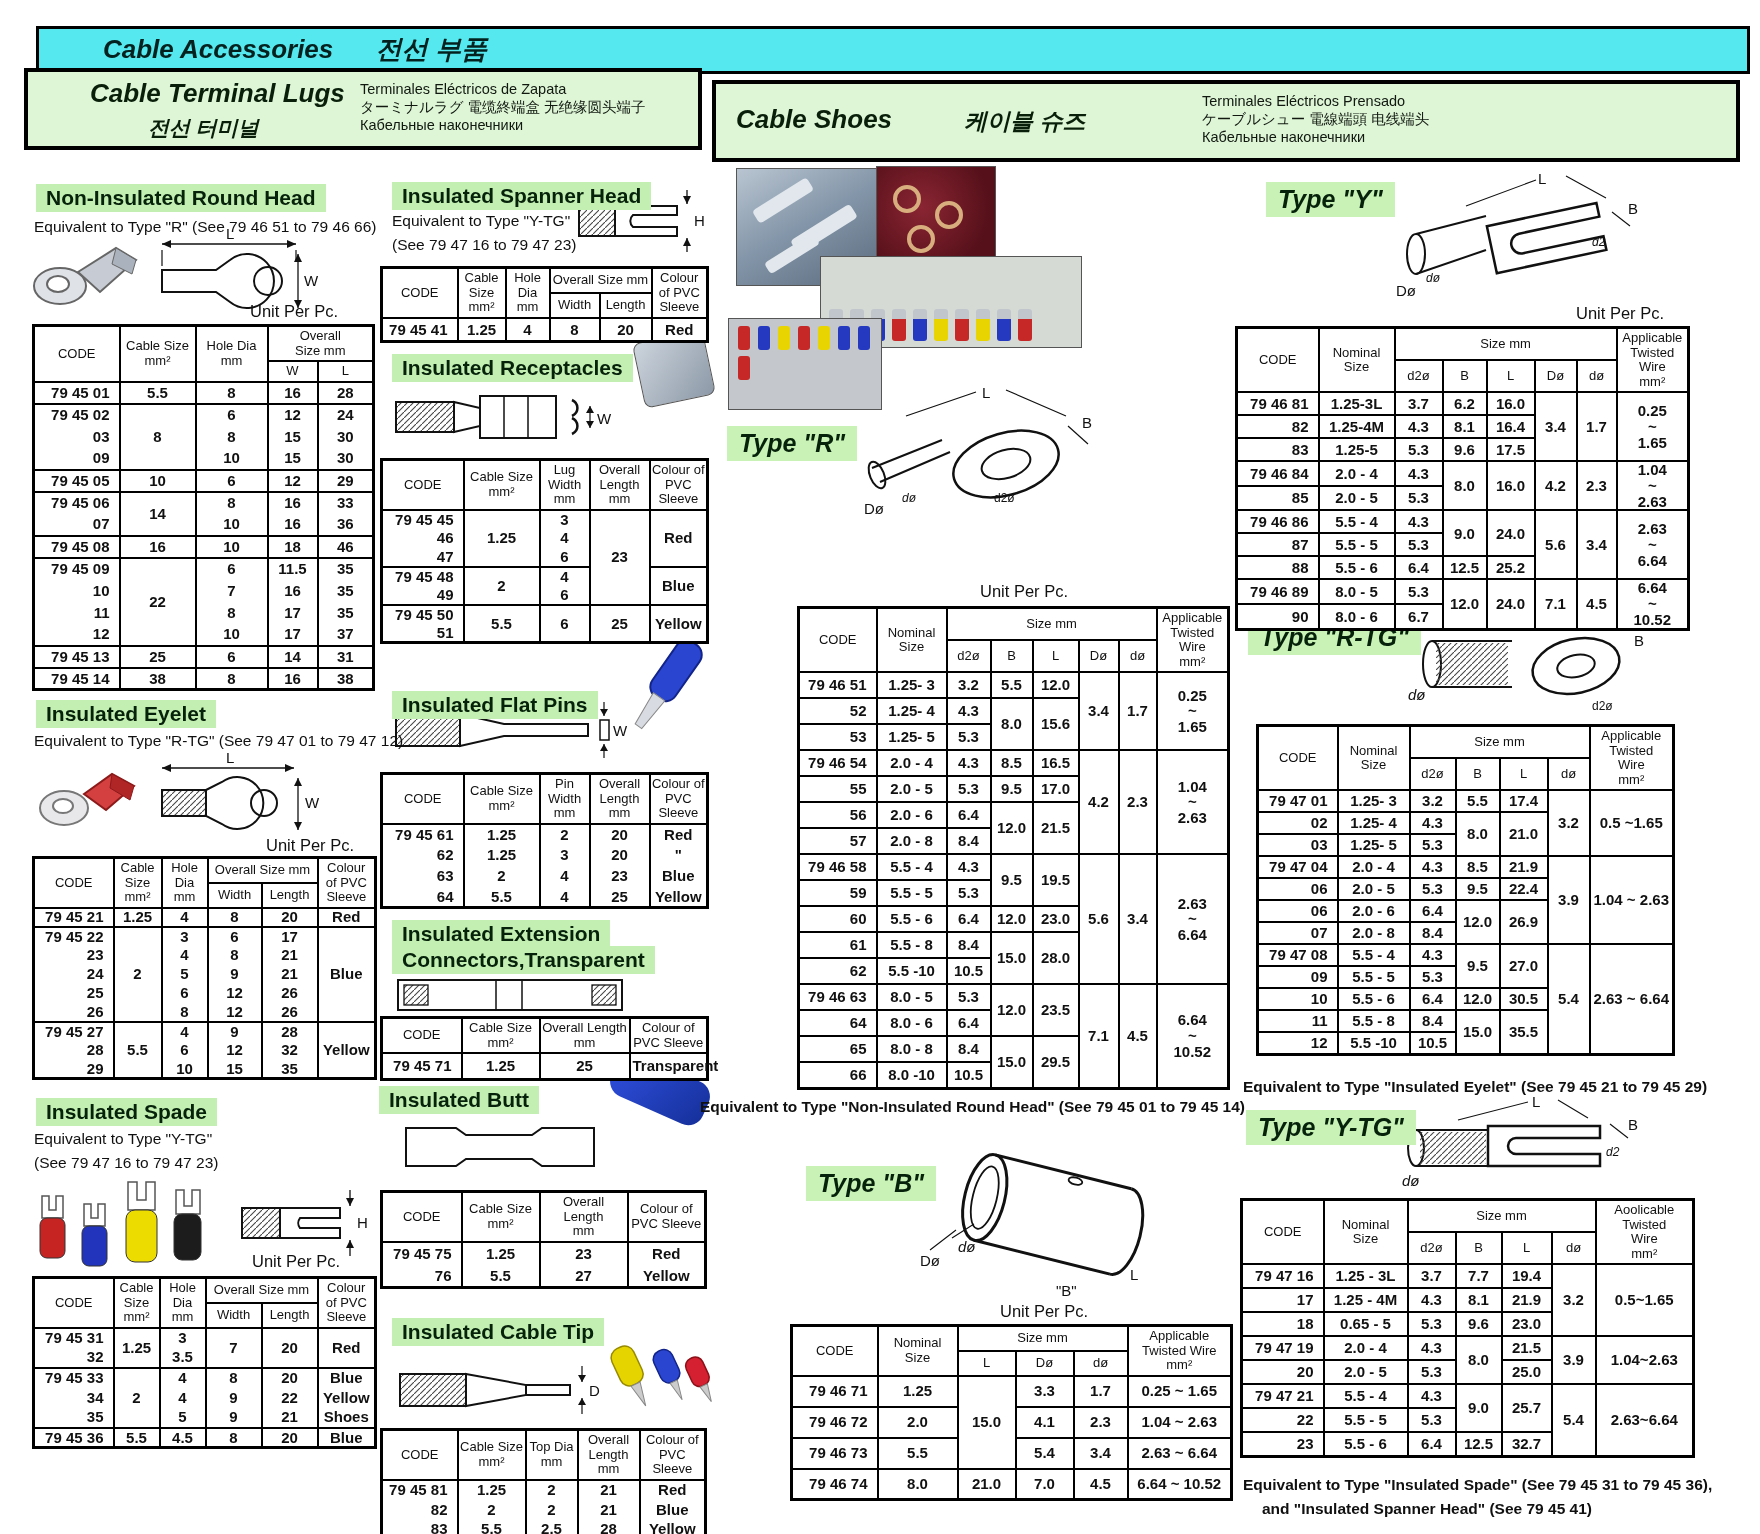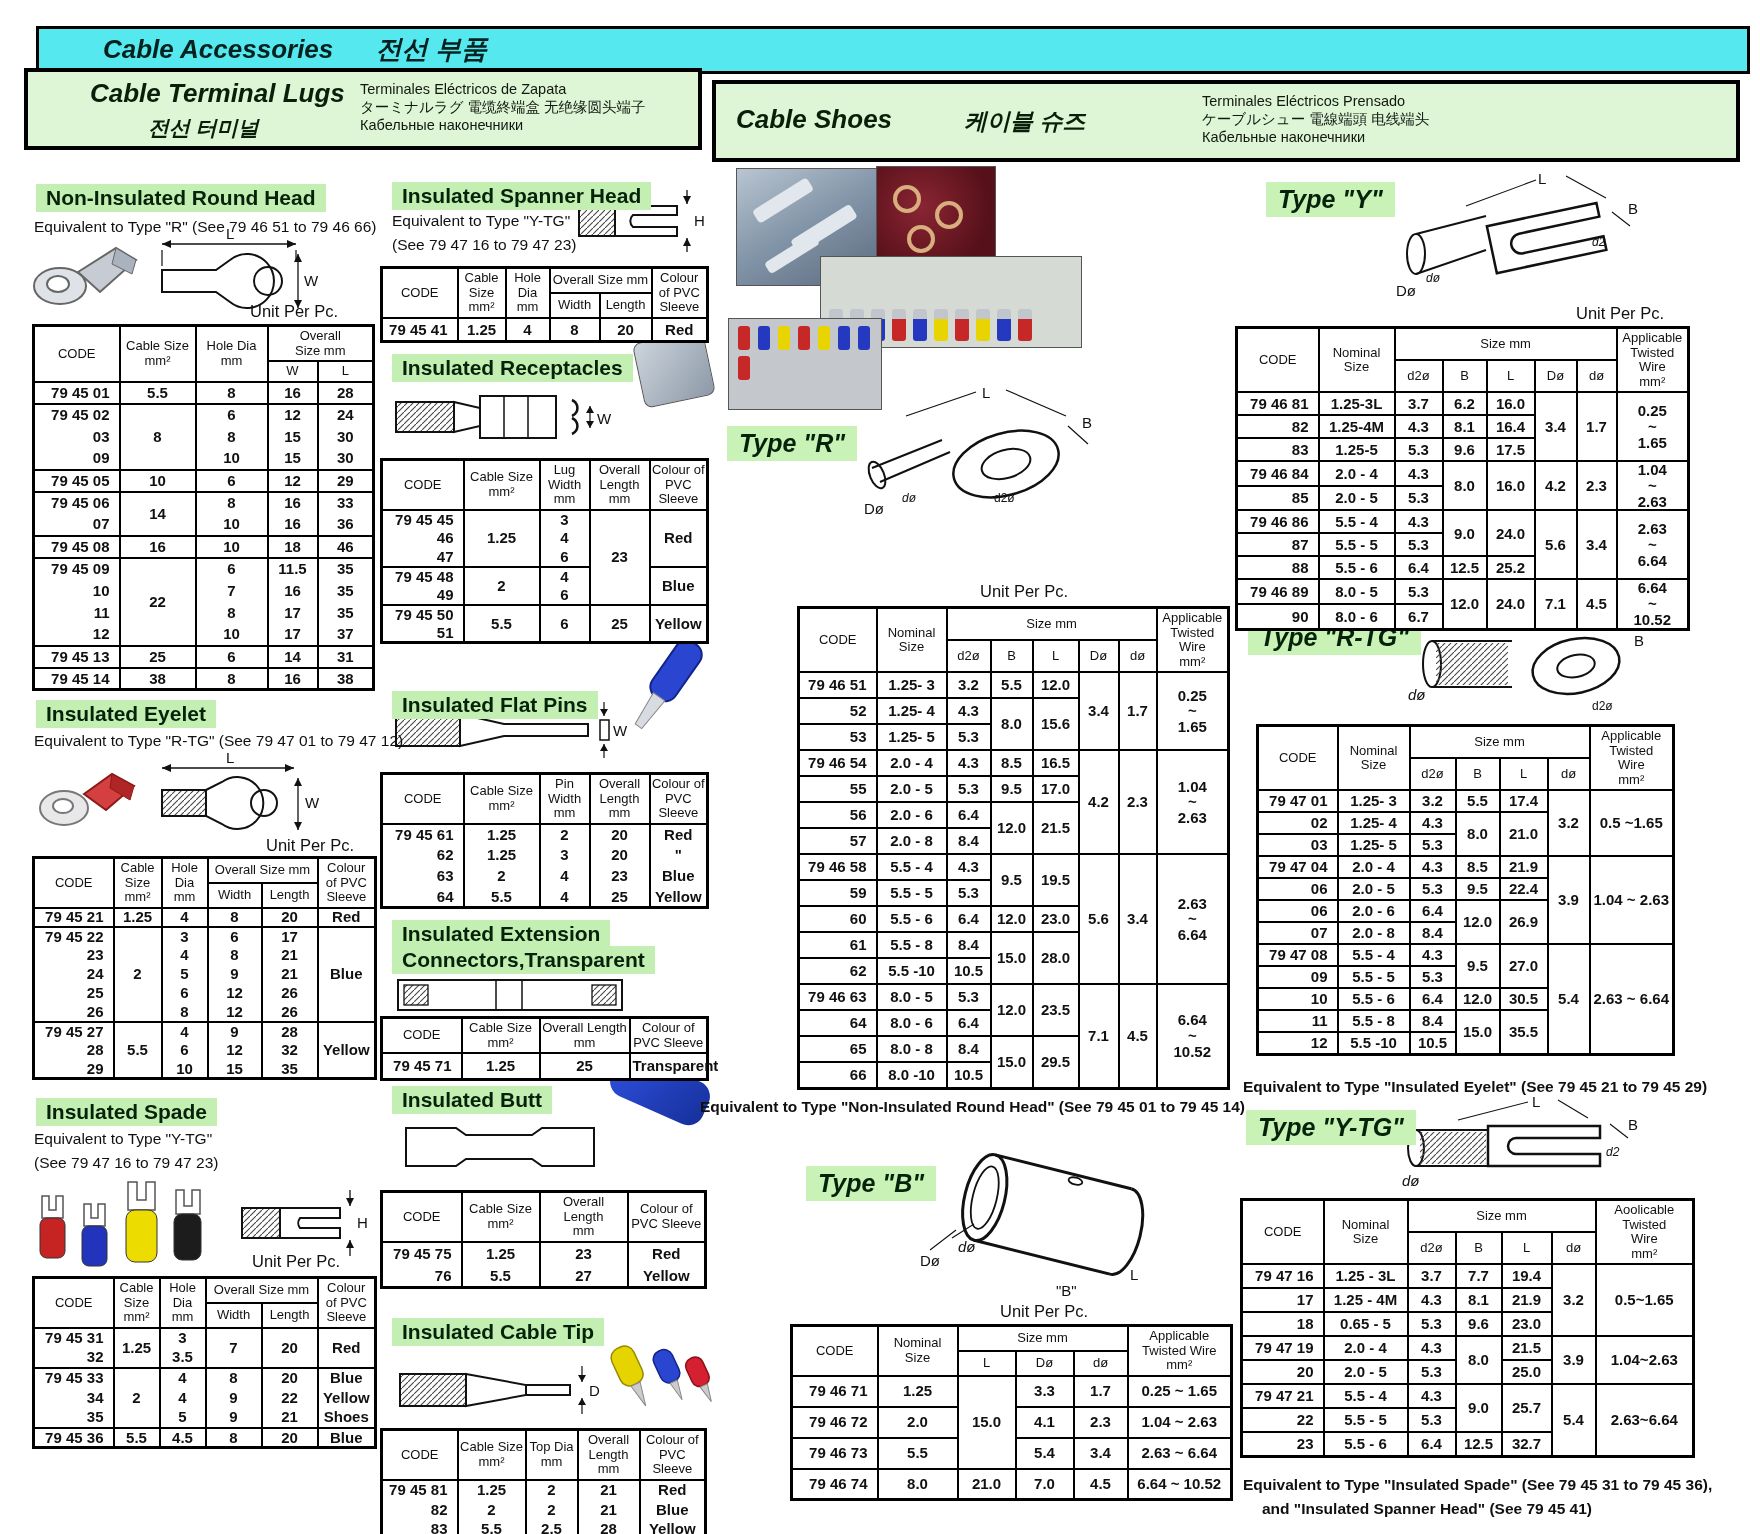--- a/index.html
+++ b/index.html
@@ -651,21 +651,21 @@
       <tbody>
         <tr class="g">
           <td class="code">79 45 71</td>
           <td>1.25</td>
           <td>25</td>
           <td>Transparent</td>
         </tr>
       </tbody>
     </table>
 
-  <div class="sec-title" style="left:392px;top:1086px">Insulated Butt</div>
+  <div class="sec-title" style="left:379px;top:1086px">Insulated Butt</div>
   <div class="photo" style="left:610px;top:1066px;width:100px;height:46px;background:linear-gradient(115deg,#3050e0,#15309a);border-radius:16px;transform:rotate(24deg);border:none"></div>
   <svg style="left:398px;top:1118px" width="205" height="58" viewBox="0 0 205 58">
     <path d="M8 10 h50 l10 7 h66 l10 -7 h52 v38 h-52 l-10 -7 h-66 l-10 7 h-50 z" fill="none" stroke="#111" stroke-width="2"></path>
   </svg>
   <table class="cat rh23" style="left:380px;top:1190px;width:324px">
       <colgroup>
         <col style="width: 80px;">
         <col style="width: 78px;">
         <col style="width: 88px;">
         <col style="width: 78px;">

